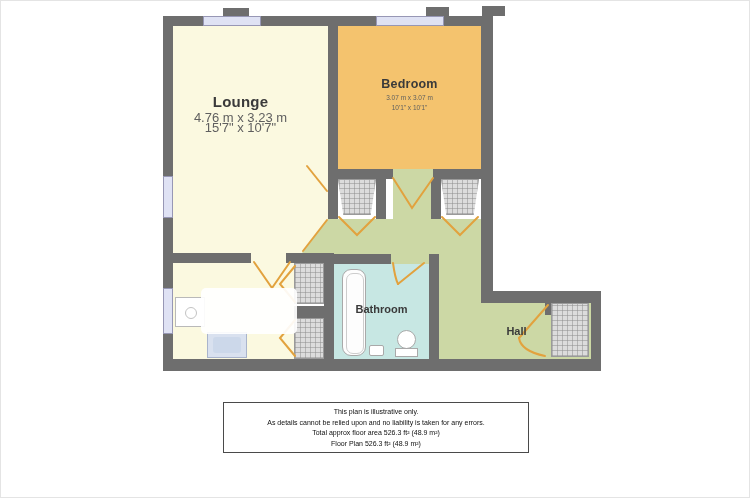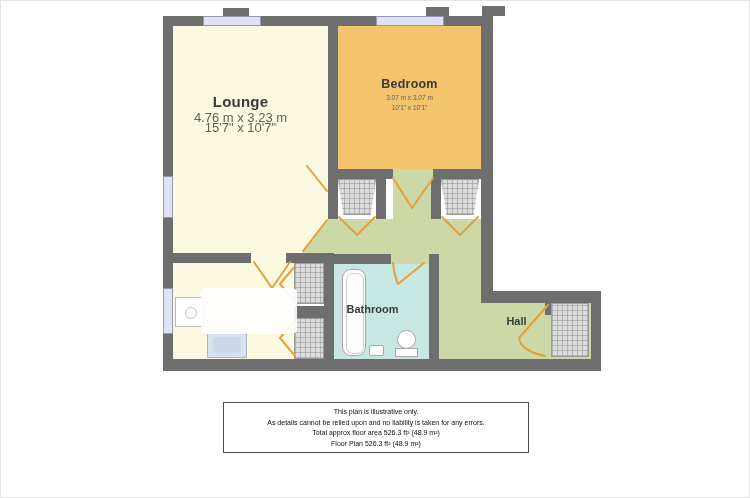--- a/index.html
+++ b/index.html
@@ -114,25 +114,25 @@
   </div>
 
   <div class="label bedroom-label" style="left:337px;top:76px;width:143px;">
     <div class="room-name">Bedroom</div>
     <div class="dims" style="font-size:6.5px;margin-top:2px;">3.07 m x 3.07 m</div>
     <div class="dims" style="font-size:6.5px;">10'1" x 10'1"</div>
   </div>
 
   <div class="label-bg" style="left:200px;top:287px;width:96px;height:46px;"></div>
 
-  <div class="label" style="left:324px;top:302px;width:95px;">
+  <div class="label" style="left:333px;top:302px;width:95px;">
     <div class="small-name">Bathroom</div>
   </div>
 
-  <div class="label" style="left:478px;top:314px;width:75px;">
+  <div class="label" style="left:478px;top:324px;width:75px;">
     <div class="small-name">Hall</div>
   </div>
 
   <div class="disclaimer">
     <p>This plan is illustrative only.</p>
     <p>As details cannot be relied upon and no liability is taken for any errors.</p>
     <p>Total approx floor area 526.3 ft² (48.9 m²)</p>
     <p>Floor Plan 526.3 ft² (48.9 m²)</p>
   </div>
 

